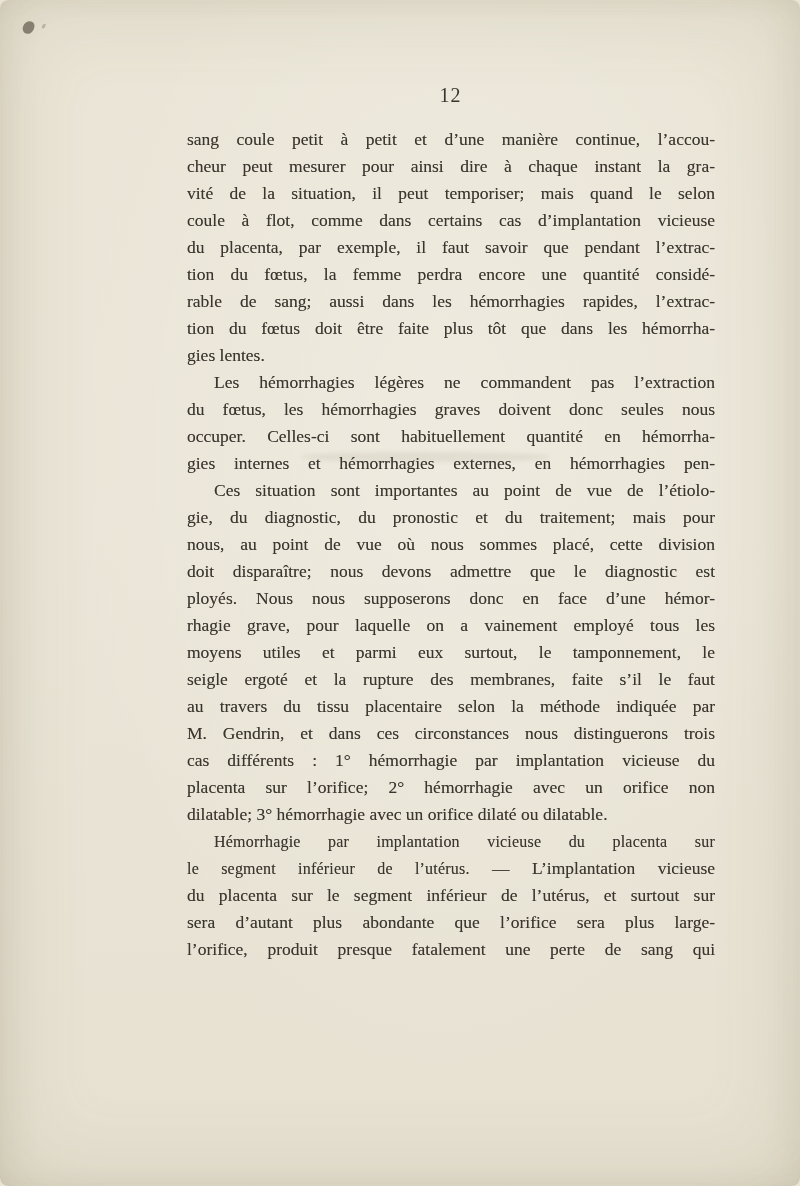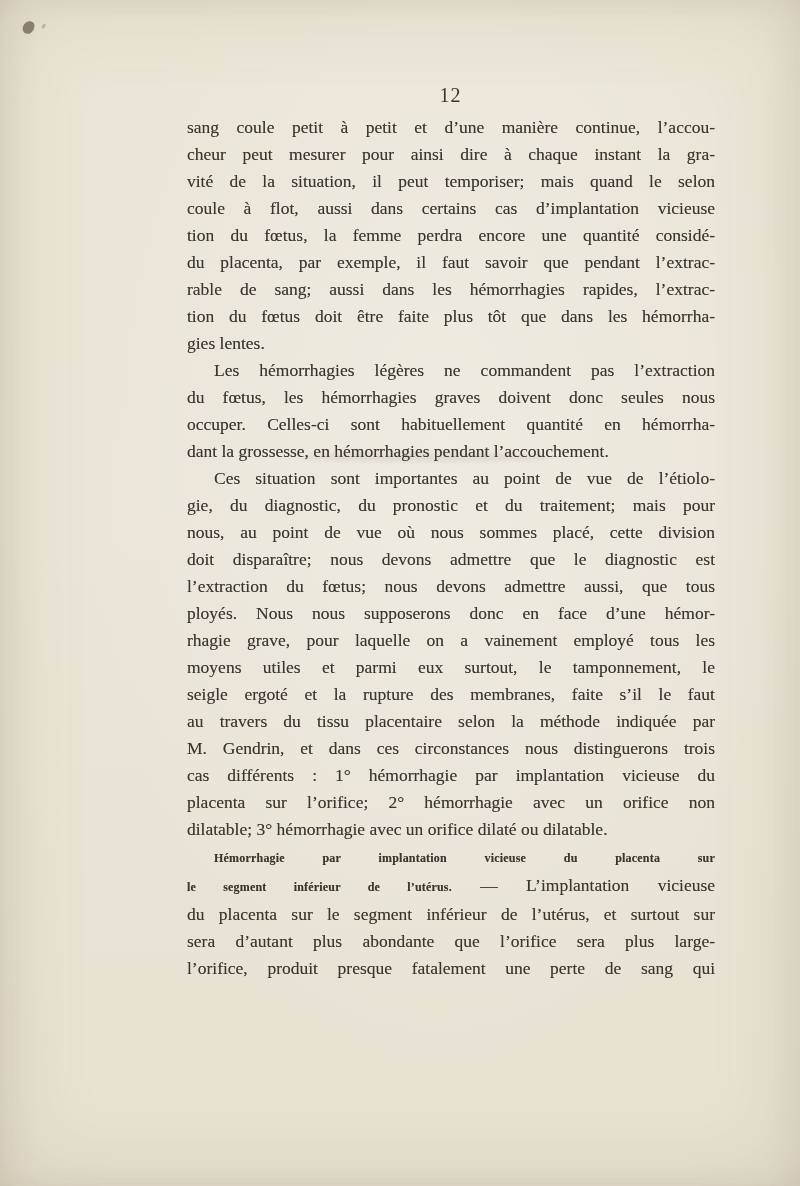--- a/index.html
+++ b/index.html
@@ -13,20 +13,21 @@
     position: relative;
     width: 800px; height: 1186px;
     color: var(--ink, #3a362f);
     background:
       radial-gradient(ellipse at 55% 38%, rgba(255,255,255,0.22), rgba(255,255,255,0) 62%),
       linear-gradient(180deg, #eae5d6 0%, #eae5d7 45%, #e6e1d1 100%);
     box-shadow:
       inset 0 0 90px rgba(120, 104, 68, 0.16),
       inset 18px 0 50px -30px rgba(90, 78, 50, 0.20),
       inset -18px 0 50px -30px rgba(90, 78, 50, 0.14);
+    border-radius: 8px;
   }
   .blemish { position: absolute; pointer-events: none; }
   .blemish-1 {
     left: 23px; top: 21px; width: 11px; height: 13px;
     background: rgba(62, 52, 40, 0.55);
     border-radius: 60% 40% 55% 45%;
     transform: rotate(18deg);
     box-shadow: 14px -6px 0 -4px rgba(62,52,40,0.25);
   }
   .blemish-2 {
@@ -38,71 +39,70 @@
   .page-number {
     position: absolute;
     top: 84px; left: 187px; width: 527px;
     text-align: center;
     font-size: 20px;
     letter-spacing: 1px;
     color: var(--ink, #3a362f);
   }
   .text-block {
     position: absolute;
-    top: 114px; left: 187px; width: 528px;
+    top: 126px; left: 187px; width: 528px;
     font-size: 17.5px;
     line-height: 27px;
     text-shadow: 0 0 0.5px rgba(58, 54, 47, 0.45);
   }
   .line {
     text-align: justify;
     text-align-last: justify;
   }
   .line.final {
     text-align: right;
     text-align-last: left;
   }
   .line.indent { text-indent: 27px; }
   .bold {
-    font-weight: bold;
-    font-size: 12px;
+    font-weight: normal;
+    font-size: 16px;
     letter-spacing: 0.2px;
   }
 </style>
 </head>
 <body>
 
 <div class="scan">
   <div class="blemish blemish-1"></div>
   <div class="blemish blemish-2"></div>
   <div class="page-number">12</div>
   <div class="text-block">
     <div class="para">
         <div class="line"><span>sang coule petit à petit et d’une manière continue, l’accou-</span></div>
         <div class="line"><span>cheur peut mesurer pour ainsi dire à chaque instant la gra-</span></div>
         <div class="line"><span>vité de la situation, il peut temporiser; mais quand le selon</span></div>
-        <div class="line"><span>coule à flot, aussi dans certains cas d’implantation vicieuse</span></div>
+        <div class="line"><span>coule à flot, comme dans certains cas d’implantation vicieuse</span></div>
+        <div class="line"><span>du placenta, par exemple, il faut savoir que pendant l’extrac-</span></div>
         <div class="line"><span>tion du fœtus, la femme perdra encore une quantité considé-</span></div>
-        <div class="line"><span>du placenta, par exemple, il faut savoir que pendant l’extrac-</span></div>
         <div class="line"><span>rable de sang; aussi dans les hémorrhagies rapides, l’extrac-</span></div>
         <div class="line"><span>tion du fœtus doit être faite plus tôt que dans les hémorrha-</span></div>
         <div class="line final"><span>gies lentes.</span></div>
       </div>
     <div class="para">
         <div class="line indent"><span>Les hémorrhagies légères ne commandent pas l’extraction</span></div>
         <div class="line"><span>du fœtus, les hémorrhagies graves doivent donc seules nous</span></div>
         <div class="line"><span>occuper. Celles-ci sont habituellement quantité en hémorrha-</span></div>
-        <div class="line final"><span>dant la grossesse, en hémorrhagies pendant l’accouchement.</span></div>
+        <div class="line"><span>gies internes et hémorrhagies externes, en hémorrhagies pen-</span></div>
       </div>
     <div class="para">
         <div class="line indent"><span>Ces situation sont importantes au point de vue de l’étiolo-</span></div>
         <div class="line"><span>gie, du diagnostic, du pronostic et du traitement; mais pour</span></div>
         <div class="line"><span>nous, au point de vue où nous sommes placé, cette division</span></div>
         <div class="line"><span>doit disparaître; nous devons admettre que le diagnostic est</span></div>
-        <div class="line"><span>l’extraction du fœtus; nous devons admettre aussi, que tous</span></div>
         <div class="line"><span>ployés. Nous nous supposerons donc en face d’une hémor-</span></div>
         <div class="line"><span>rhagie grave, pour laquelle on a vainement employé tous les</span></div>
         <div class="line"><span>moyens utiles et parmi eux surtout, le tamponnement, le</span></div>
         <div class="line"><span>seigle ergoté et la rupture des membranes, faite s’il le faut</span></div>
         <div class="line"><span>au travers du tissu placentaire selon la méthode indiquée par</span></div>
         <div class="line"><span>M. Gendrin, et dans ces circonstances nous distinguerons trois</span></div>
         <div class="line"><span>cas différents : 1° hémorrhagie par implantation vicieuse du</span></div>
         <div class="line"><span>placenta sur l’orifice; 2° hémorrhagie avec un orifice non</span></div>
         <div class="line final"><span>dilatable; 3° hémorrhagie avec un orifice dilaté ou dilatable.</span></div>
       </div>

